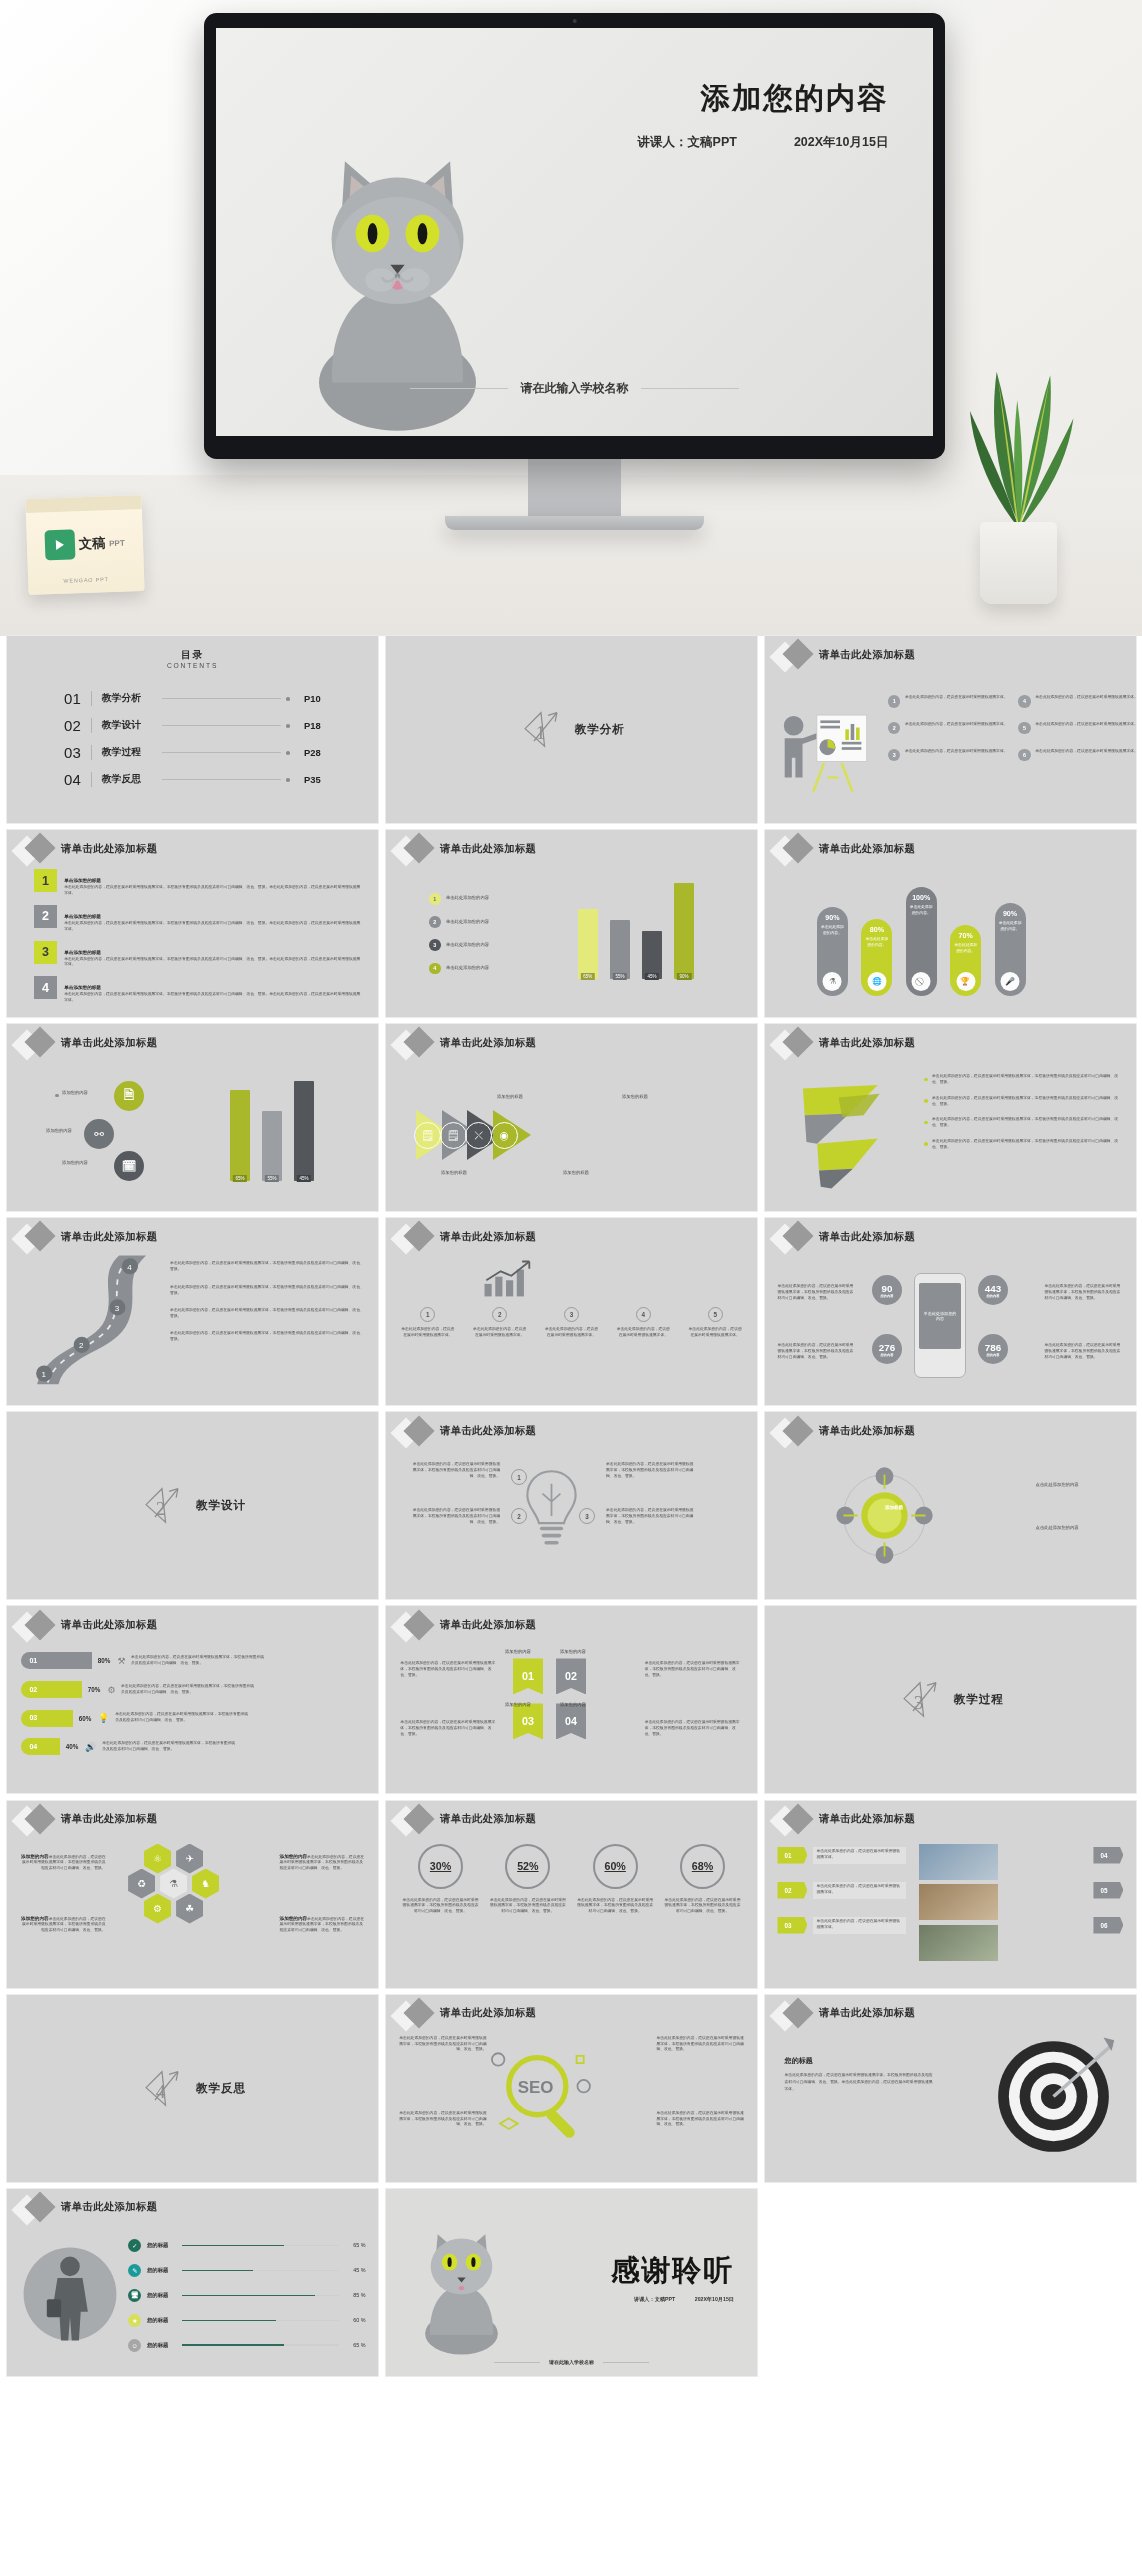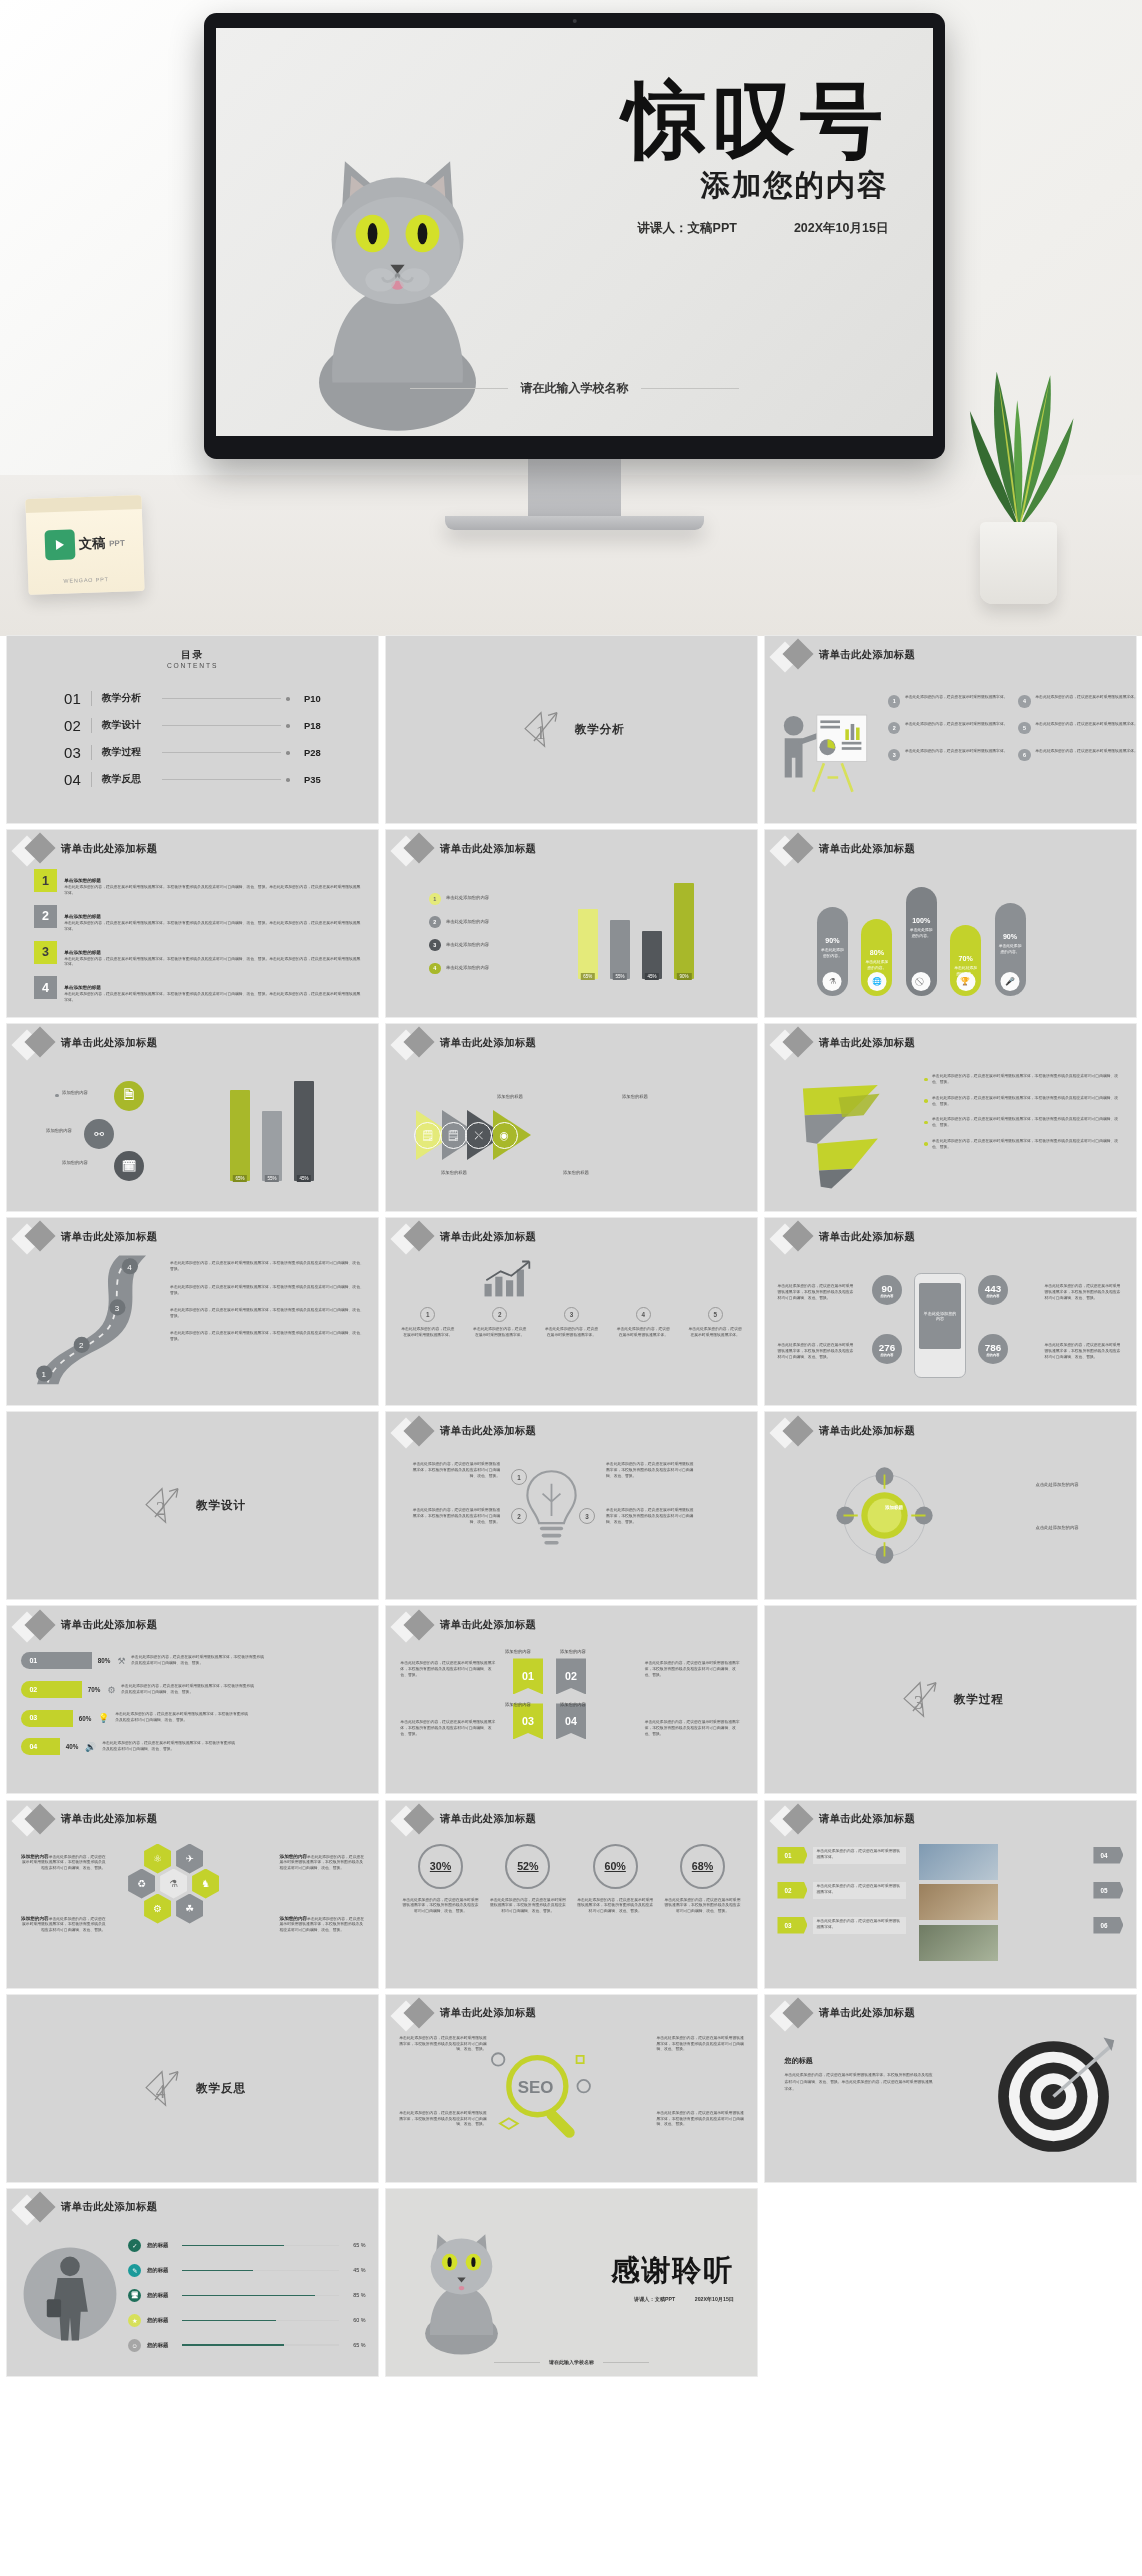--- a/index.html
+++ b/index.html
@@ -150,21 +150,21 @@
   .circ{border-radius:50%;display:flex;align-items:center;justify-content:center;
     color:#fff;font-weight:700;}
 
   .bar{width:19.6px;border-radius:0.9px;position:relative;}
   .barlabel{position:absolute;bottom:-0.9px;left:50%;transform:translateX(-50%);
     font-size:4.5px;color:#fff;padding:0.9px 2.7px;white-space:nowrap;}
 
   
   .pill{width:31px;border-radius:16px;display:flex;flex-direction:column;
     align-items:center;padding-top:7.1px;color:#fff;position:relative;}
-  .pill .pv{font-size:7.1px;font-weight:700;margin-top:23px;}
+  .pill .pv{font-size:7.1px;font-weight:700;}
   .pill .pt{font-size:3.8px;line-height:1.5;text-align:center;margin-top:3.6px;padding:0 2.7px;}
   .pill .pic{position:absolute;bottom:4.5px;left:50%;transform:translateX(-50%);
     width:19px;height:19px;border-radius:50%;background:#fbfbfb;
     display:flex;align-items:center;justify-content:center;font-size:8px;color:#6e6e6e;}
 
   
   .arw{width:0;height:0;border-left:38px solid #999;border-top:25px solid transparent;
     border-bottom:25px solid transparent;}
   .icon-ring{width:27px;height:27px;border-radius:50%;border:1.8px solid #fff;
     display:flex;align-items:center;justify-content:center;font-size:10.7px;color:#fff;}
@@ -240,21 +240,20 @@
             <ellipse cx="97" cy="133" rx="5.5" ry="12" fill="#161616"></ellipse>
             <ellipse cx="153" cy="133" rx="5.5" ry="12" fill="#161616"></ellipse>
             <path d="M117 168 L133 168 L125 178 Z" fill="#4b4b4b"></path>
             <path d="M125 178 C118 190 110 188 108 182 M125 178 C132 190 140 188 142 182" stroke="#8d9093" stroke-width="3" fill="none"></path>
             <ellipse cx="125" cy="191" rx="7" ry="5" fill="#d88ca0"></ellipse>
             <ellipse cx="106" cy="185" rx="17" ry="13" fill="#c2c5c8" opacity=".7"></ellipse>
             <ellipse cx="144" cy="185" rx="17" ry="13" fill="#c2c5c8" opacity=".7"></ellipse>
           </svg>
 
           <div class="hero-title">
-            <h1>惊叹号</h1>
             <h2>添加您的内容</h2>
             <div class="hero-meta">
               <span>讲课人：文稿PPT</span>
               <span>202X年10月15日</span>
             </div>
           </div>
 
           <div class="hero-school">
             <span class="ln"></span>
             <span>请在此输入学校名称</span>

